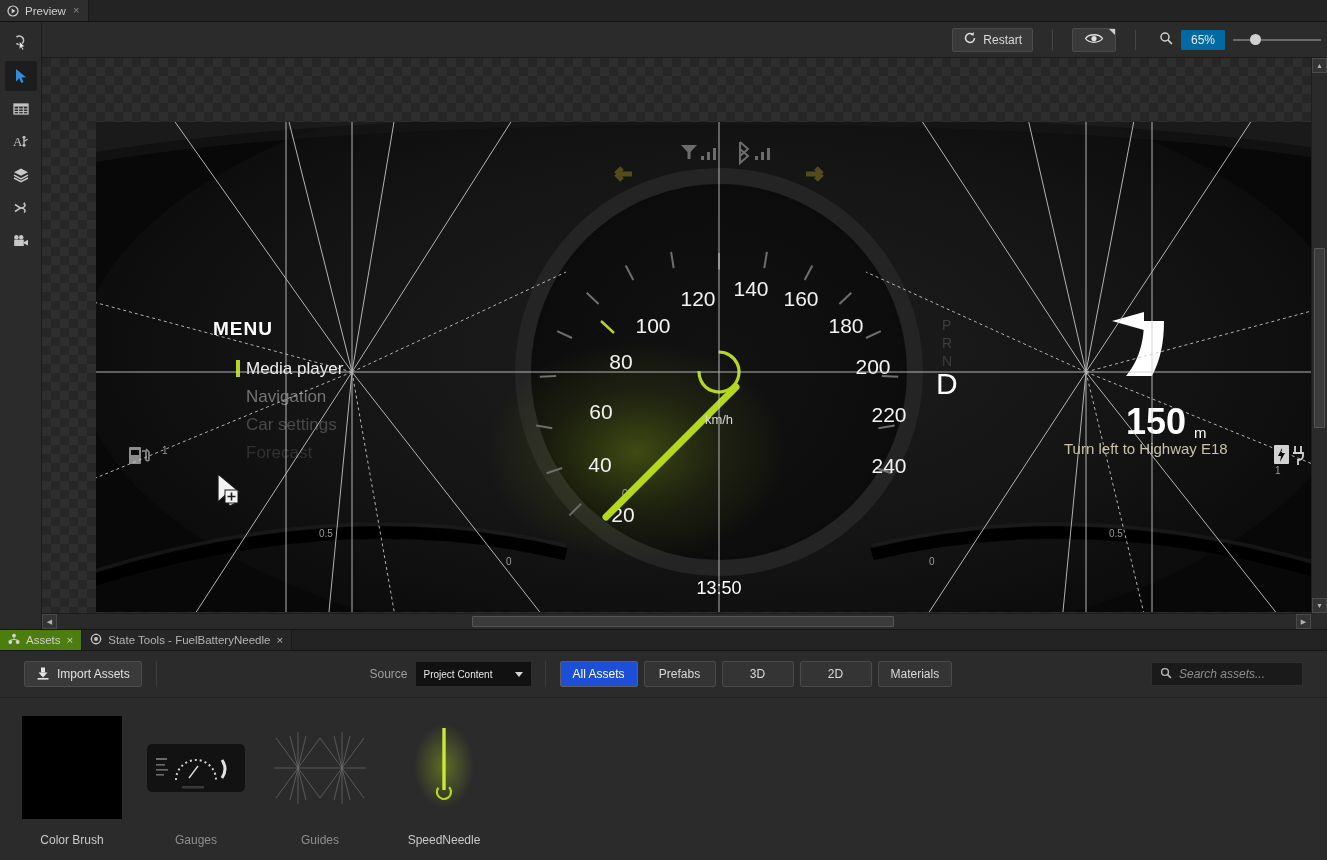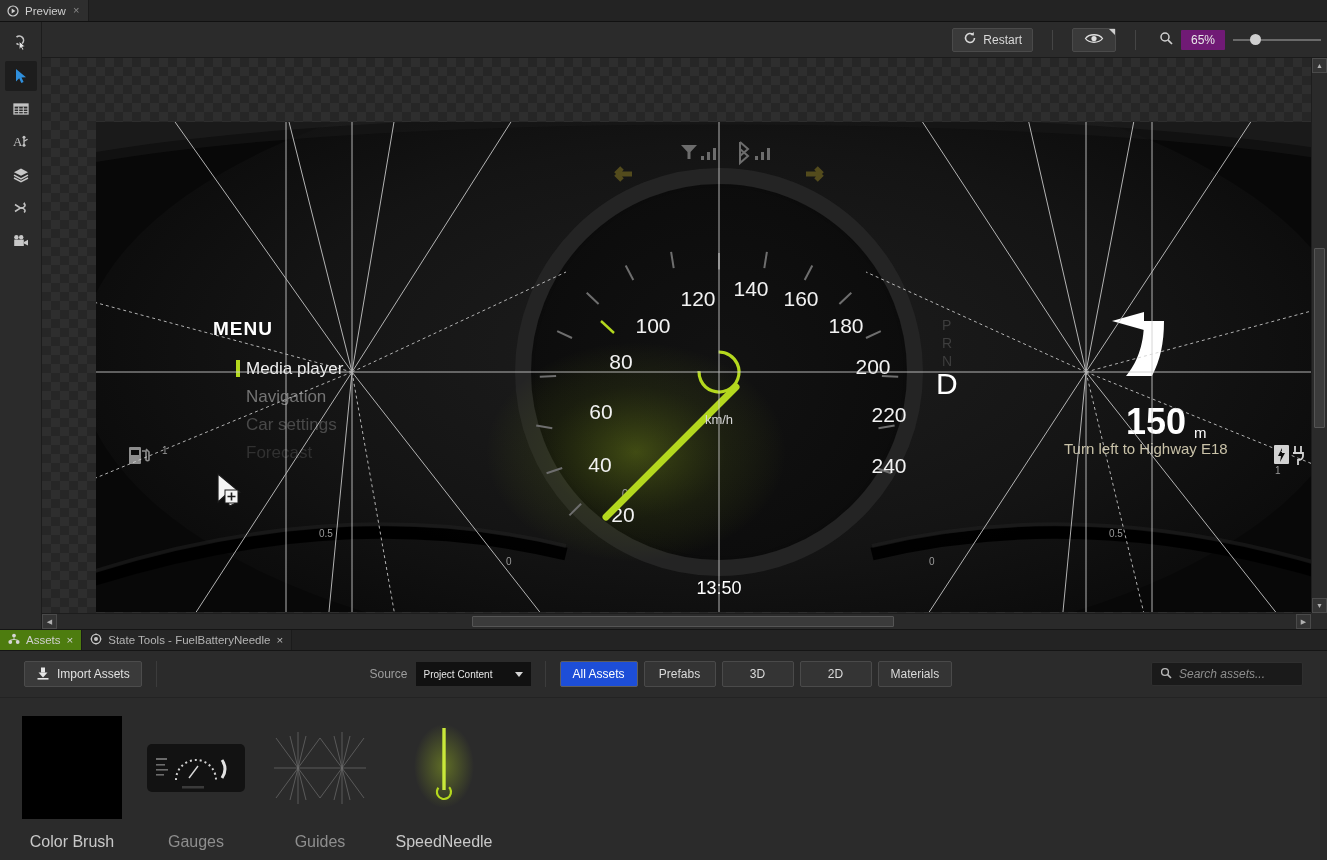--- a/index.html
+++ b/index.html
@@ -60,21 +60,21 @@
     position: relative; width: 44px; height: 24px; background: #3a3a3a;
     border: 1px solid #4a4a4a; border-radius: 2px; display: flex;
     align-items: center; justify-content: center; cursor: default;
   }
   .tb-eye::after {
     content: ""; position: absolute; top: 0; right: 0;
     border-top: 6px solid #cfcfcf; border-left: 6px solid transparent;
   }
   .zoomwrap { display: flex; align-items: center; gap: 8px; margin-left: 4px; }
   .zoomval {
-    background: #701a75; color: #e9e9e9; font-size: 12px; padding: 3px 9px;
+    background: #0369a1; color: #e9e9e9; font-size: 12px; padding: 3px 9px;
     min-width: 44px; text-align: center; border-radius: 1px;
   }
   .slider { position: relative; width: 88px; height: 14px; display: flex; align-items: center; }
   .slider .track { width: 100%; height: 2px; background: #6a6a6a; }
   .slider .knob {
     position: absolute; left: 0px; width: 11px; height: 11px; border-radius: 50%;
     background: #d0d0d0;
   }
 
   
@@ -162,21 +162,21 @@
   .asset {
     width: 124px; display: flex; flex-direction: column; align-items: center;
     padding: 6px 4px 0 4px; cursor: default;
   }
   .asset.sel { background: #5c5c5c; border-radius: 2px; }
   .thumb {
     width: 100px; height: 103px; display: flex; align-items: center; justify-content: center;
     overflow: hidden;
   }
   .asset .cap {
-    margin-top: 14px; font-size: 16px; color: #c9c9c9; text-align: center;
+    margin-top: 14px; font-size: 12px; color: #c9c9c9; text-align: center;
     white-space: nowrap;
   }
   .asset.sel .cap { color: #ffffff; }
   .asset .cap.dim { color: #8e8e8e; }
 </style>
 </head>
 <body>
 
 <div id="app">
 

